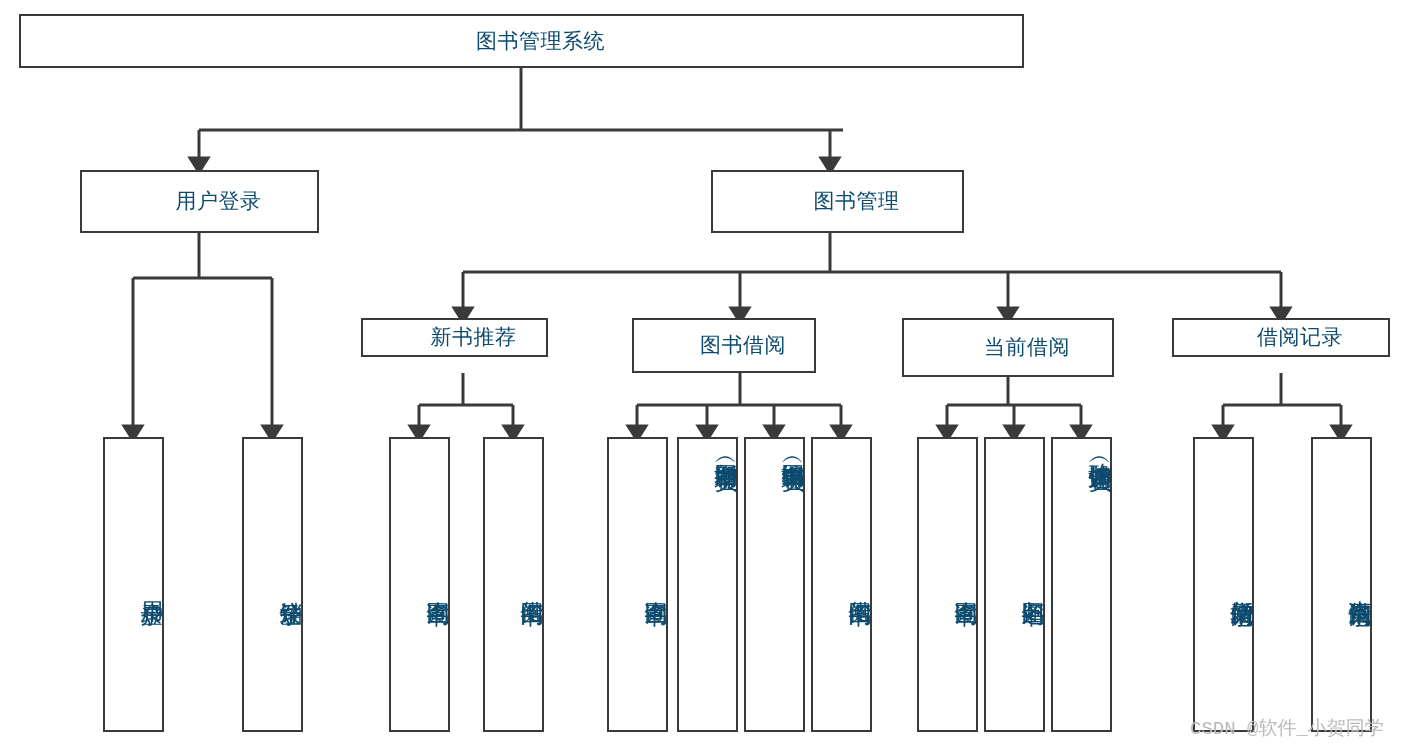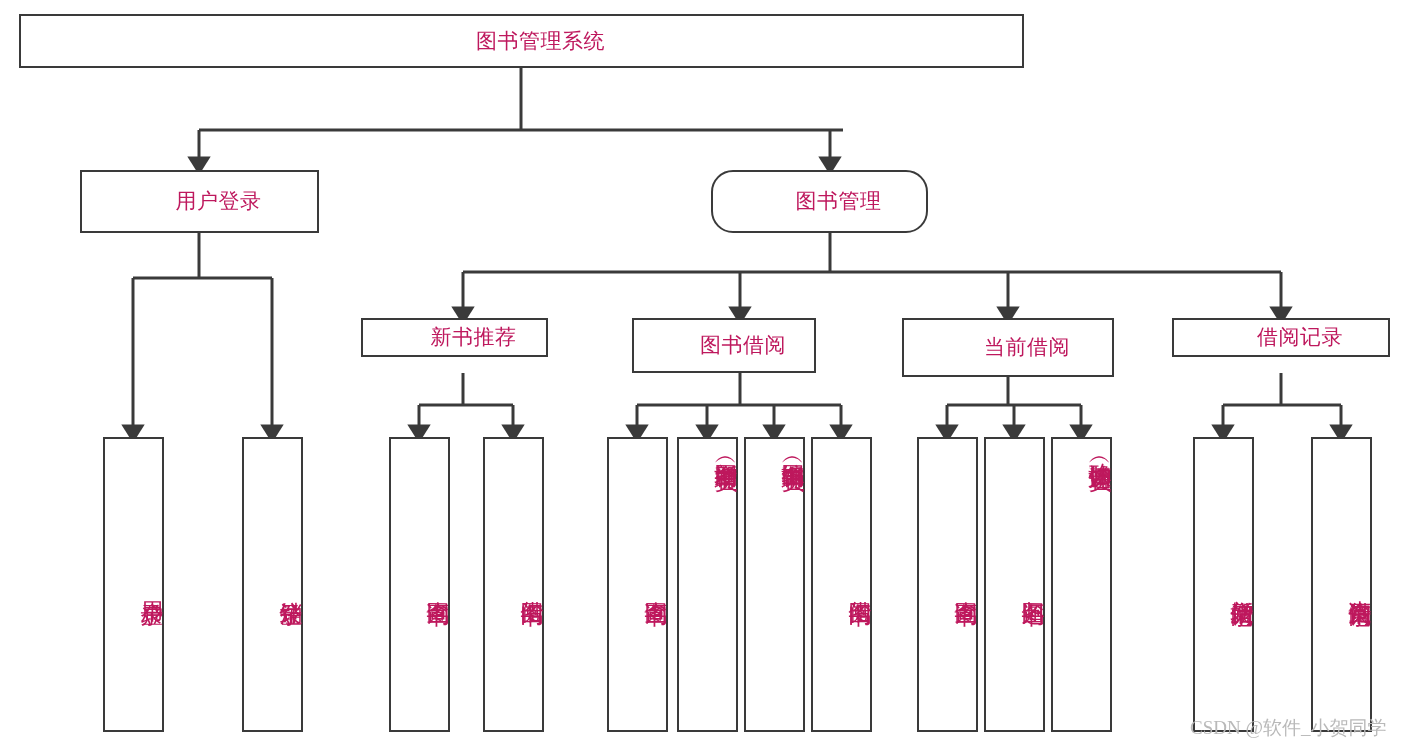--- a/index.html
+++ b/index.html
@@ -24,21 +24,21 @@
     pointer-events: none;
   }
   .node {
     position: absolute;
     box-sizing: border-box;
     border: 2.5px solid #3a3a3a;
     background: #ffffff;
     display: flex;
     align-items: center;
     justify-content: center;
-    color: #be185d;
+    color: #0c4a6e;
     padding-left: 38px;
   }
   .node .label {
     display: block;
     text-align: center;
     line-height: 1.25;
     letter-spacing: 0.5px;
   }
   
   .node.horiz .label {
@@ -61,21 +61,21 @@
   
   .node.vert.center {
     align-items: center;
     padding-top: 0;
   }
   .watermark {
     position: absolute;
     font-size: 19px;
     color: #b9b9b9;
     white-space: nowrap;
-    font-family: Liberation Serif, serif;
+    font-family: Liberation Mono, monospace;
   }
 </style>
 </head>
 <body>
 
 <div id="canvas">
 
   <svg id="connectors" viewBox="0 0 1405 747" width="1405" height="747">
     <defs>
       <marker id="arrowhead" markerWidth="9" markerHeight="9" refX="1.2" refY="4.5" orient="auto" markerUnits="strokeWidth">
@@ -128,21 +128,21 @@
   </svg>
 
   <div class="node horiz" style="left:19px; top:14px; width:1005px; height:54px;">
     <span class="label">图书管理系统</span>
   </div>
 
   <div class="node horiz" style="left:80px; top:170px; width:239px; height:63px;">
     <span class="label">用户登录</span>
   </div>
 
-  <div class="node horiz" style="left:711px; top:170px; width:217px; height:63px;border-radius:22px;">
+  <div class="node horiz" style="left:711px; top:170px; width:253px; height:63px;">
     <span class="label">图书管理</span>
   </div>
 
   <div class="node horiz" style="left:361px; top:318px; width:187px; height:39px;">
     <span class="label">新书推荐</span>
   </div>
 
   <div class="node horiz" style="left:632px; top:318px; width:184px; height:55px;">
     <span class="label">图书借阅</span>
   </div>

